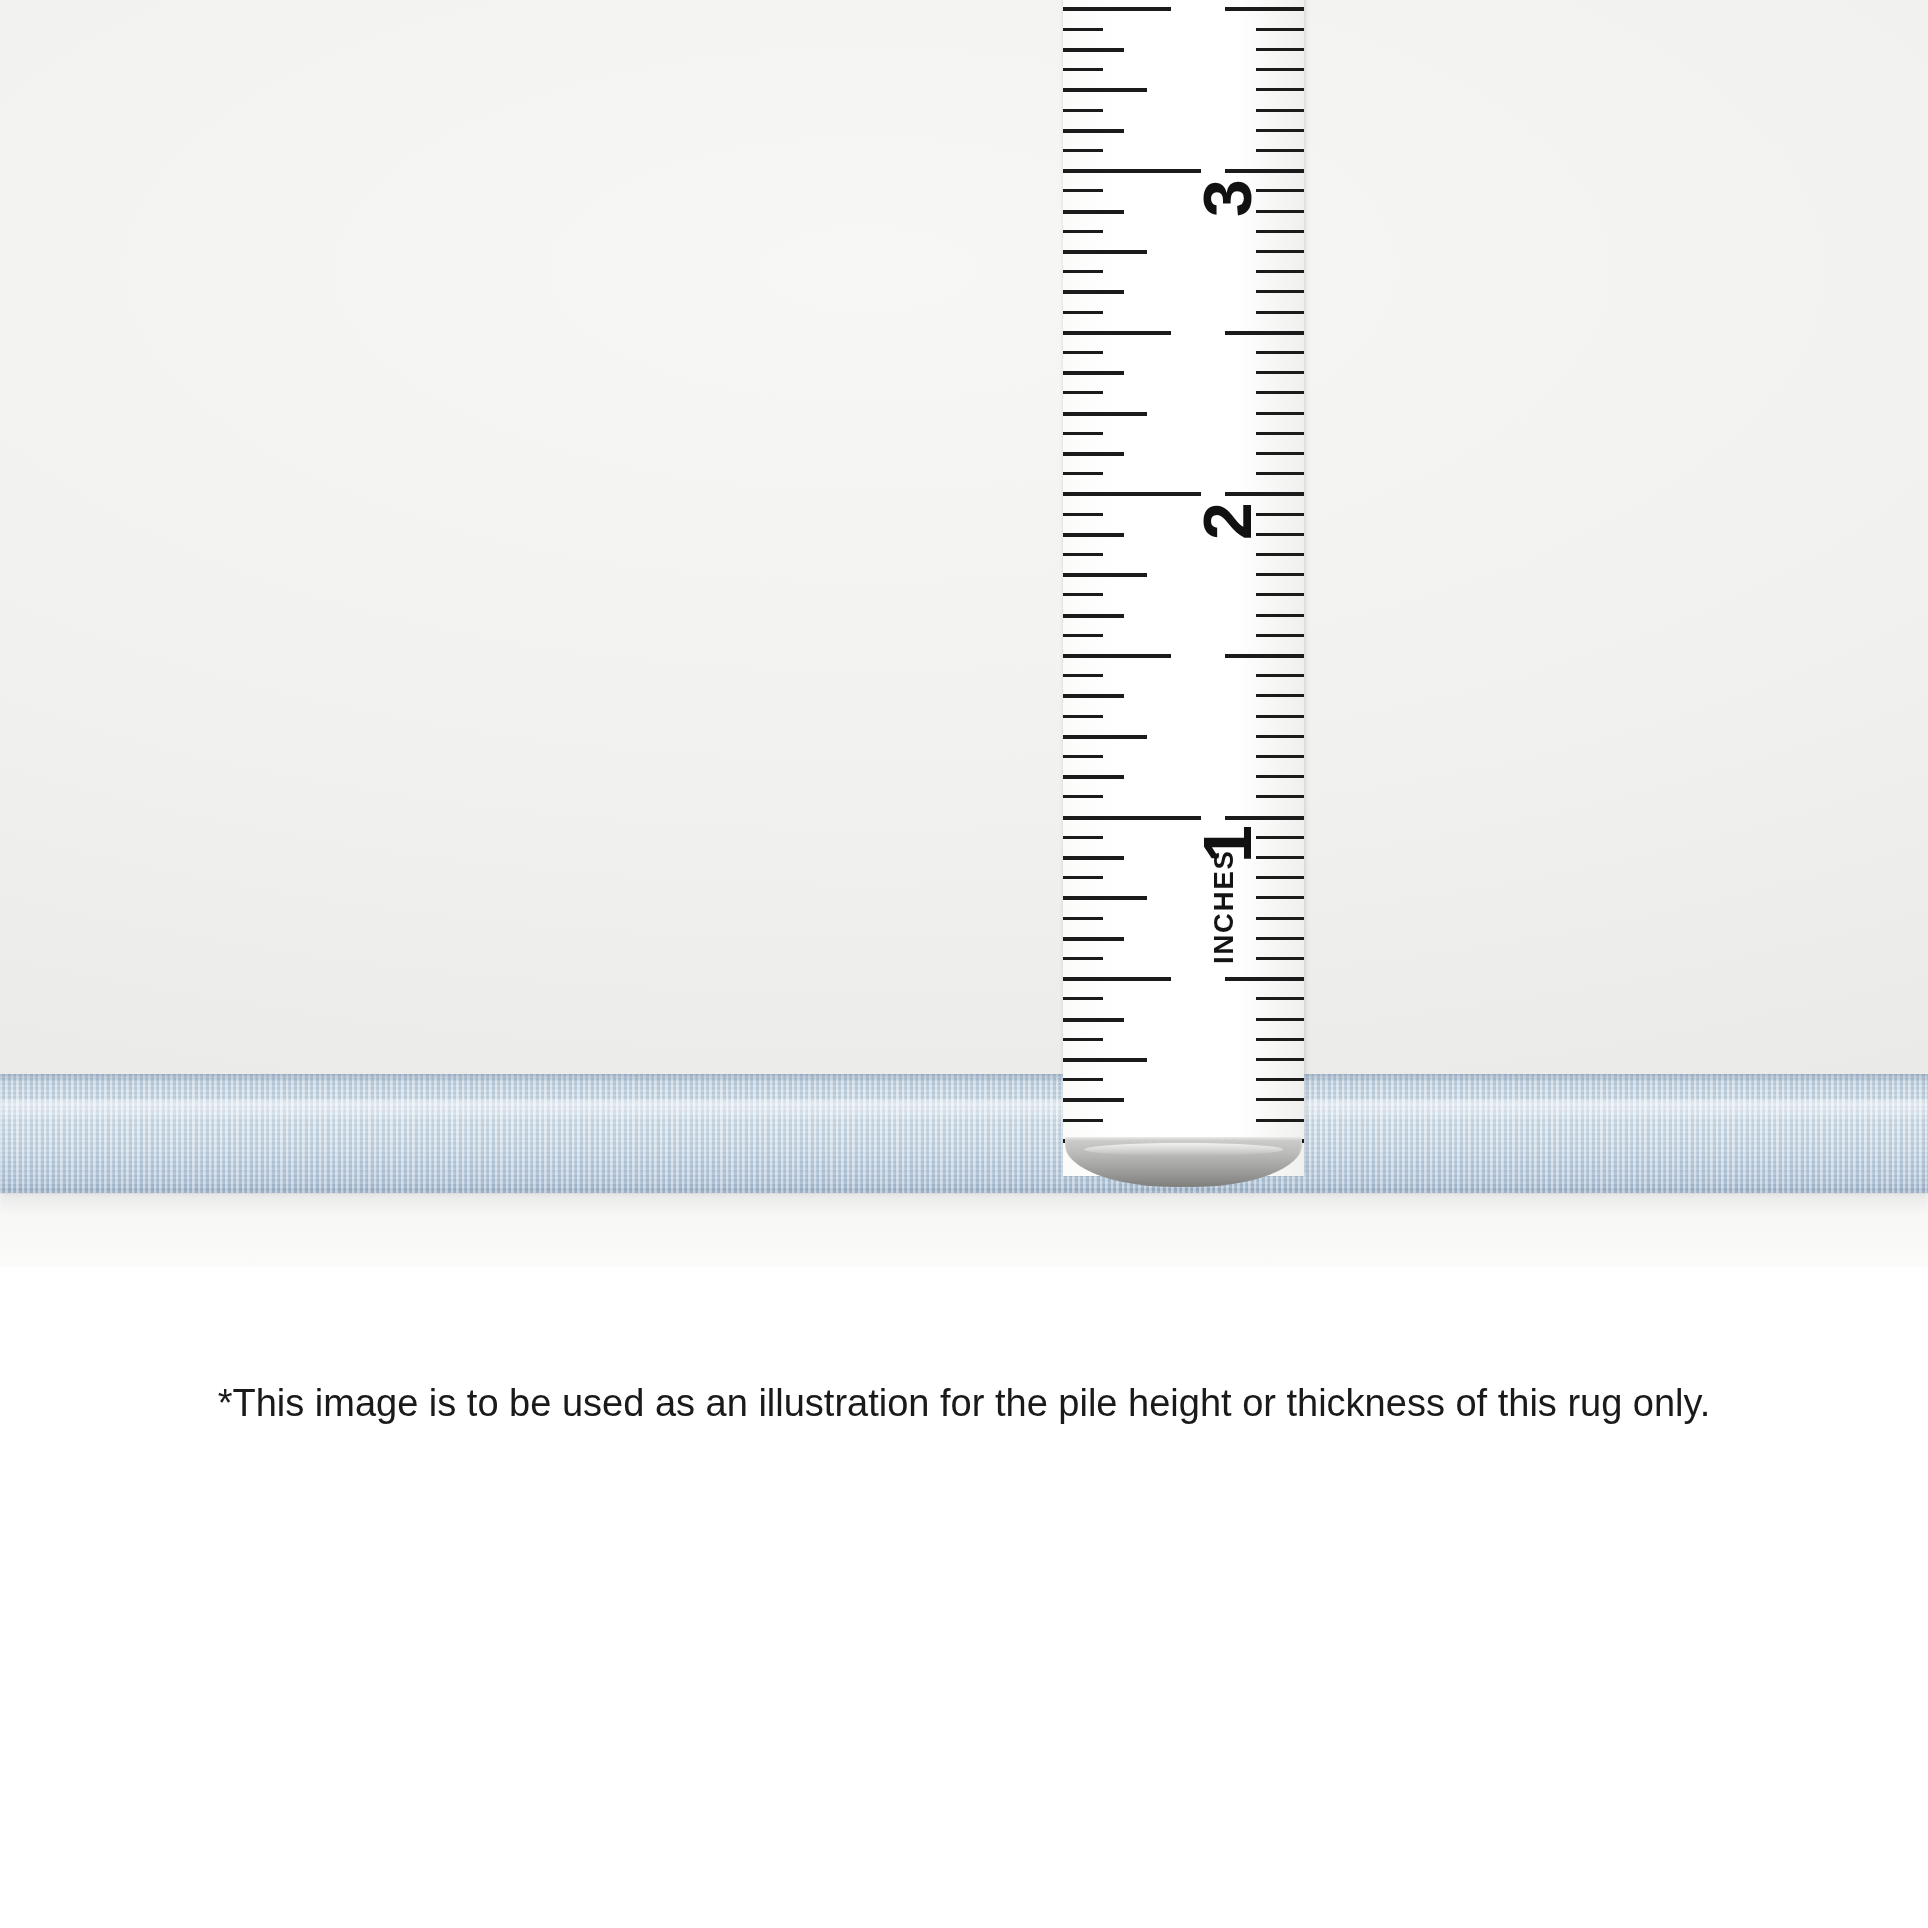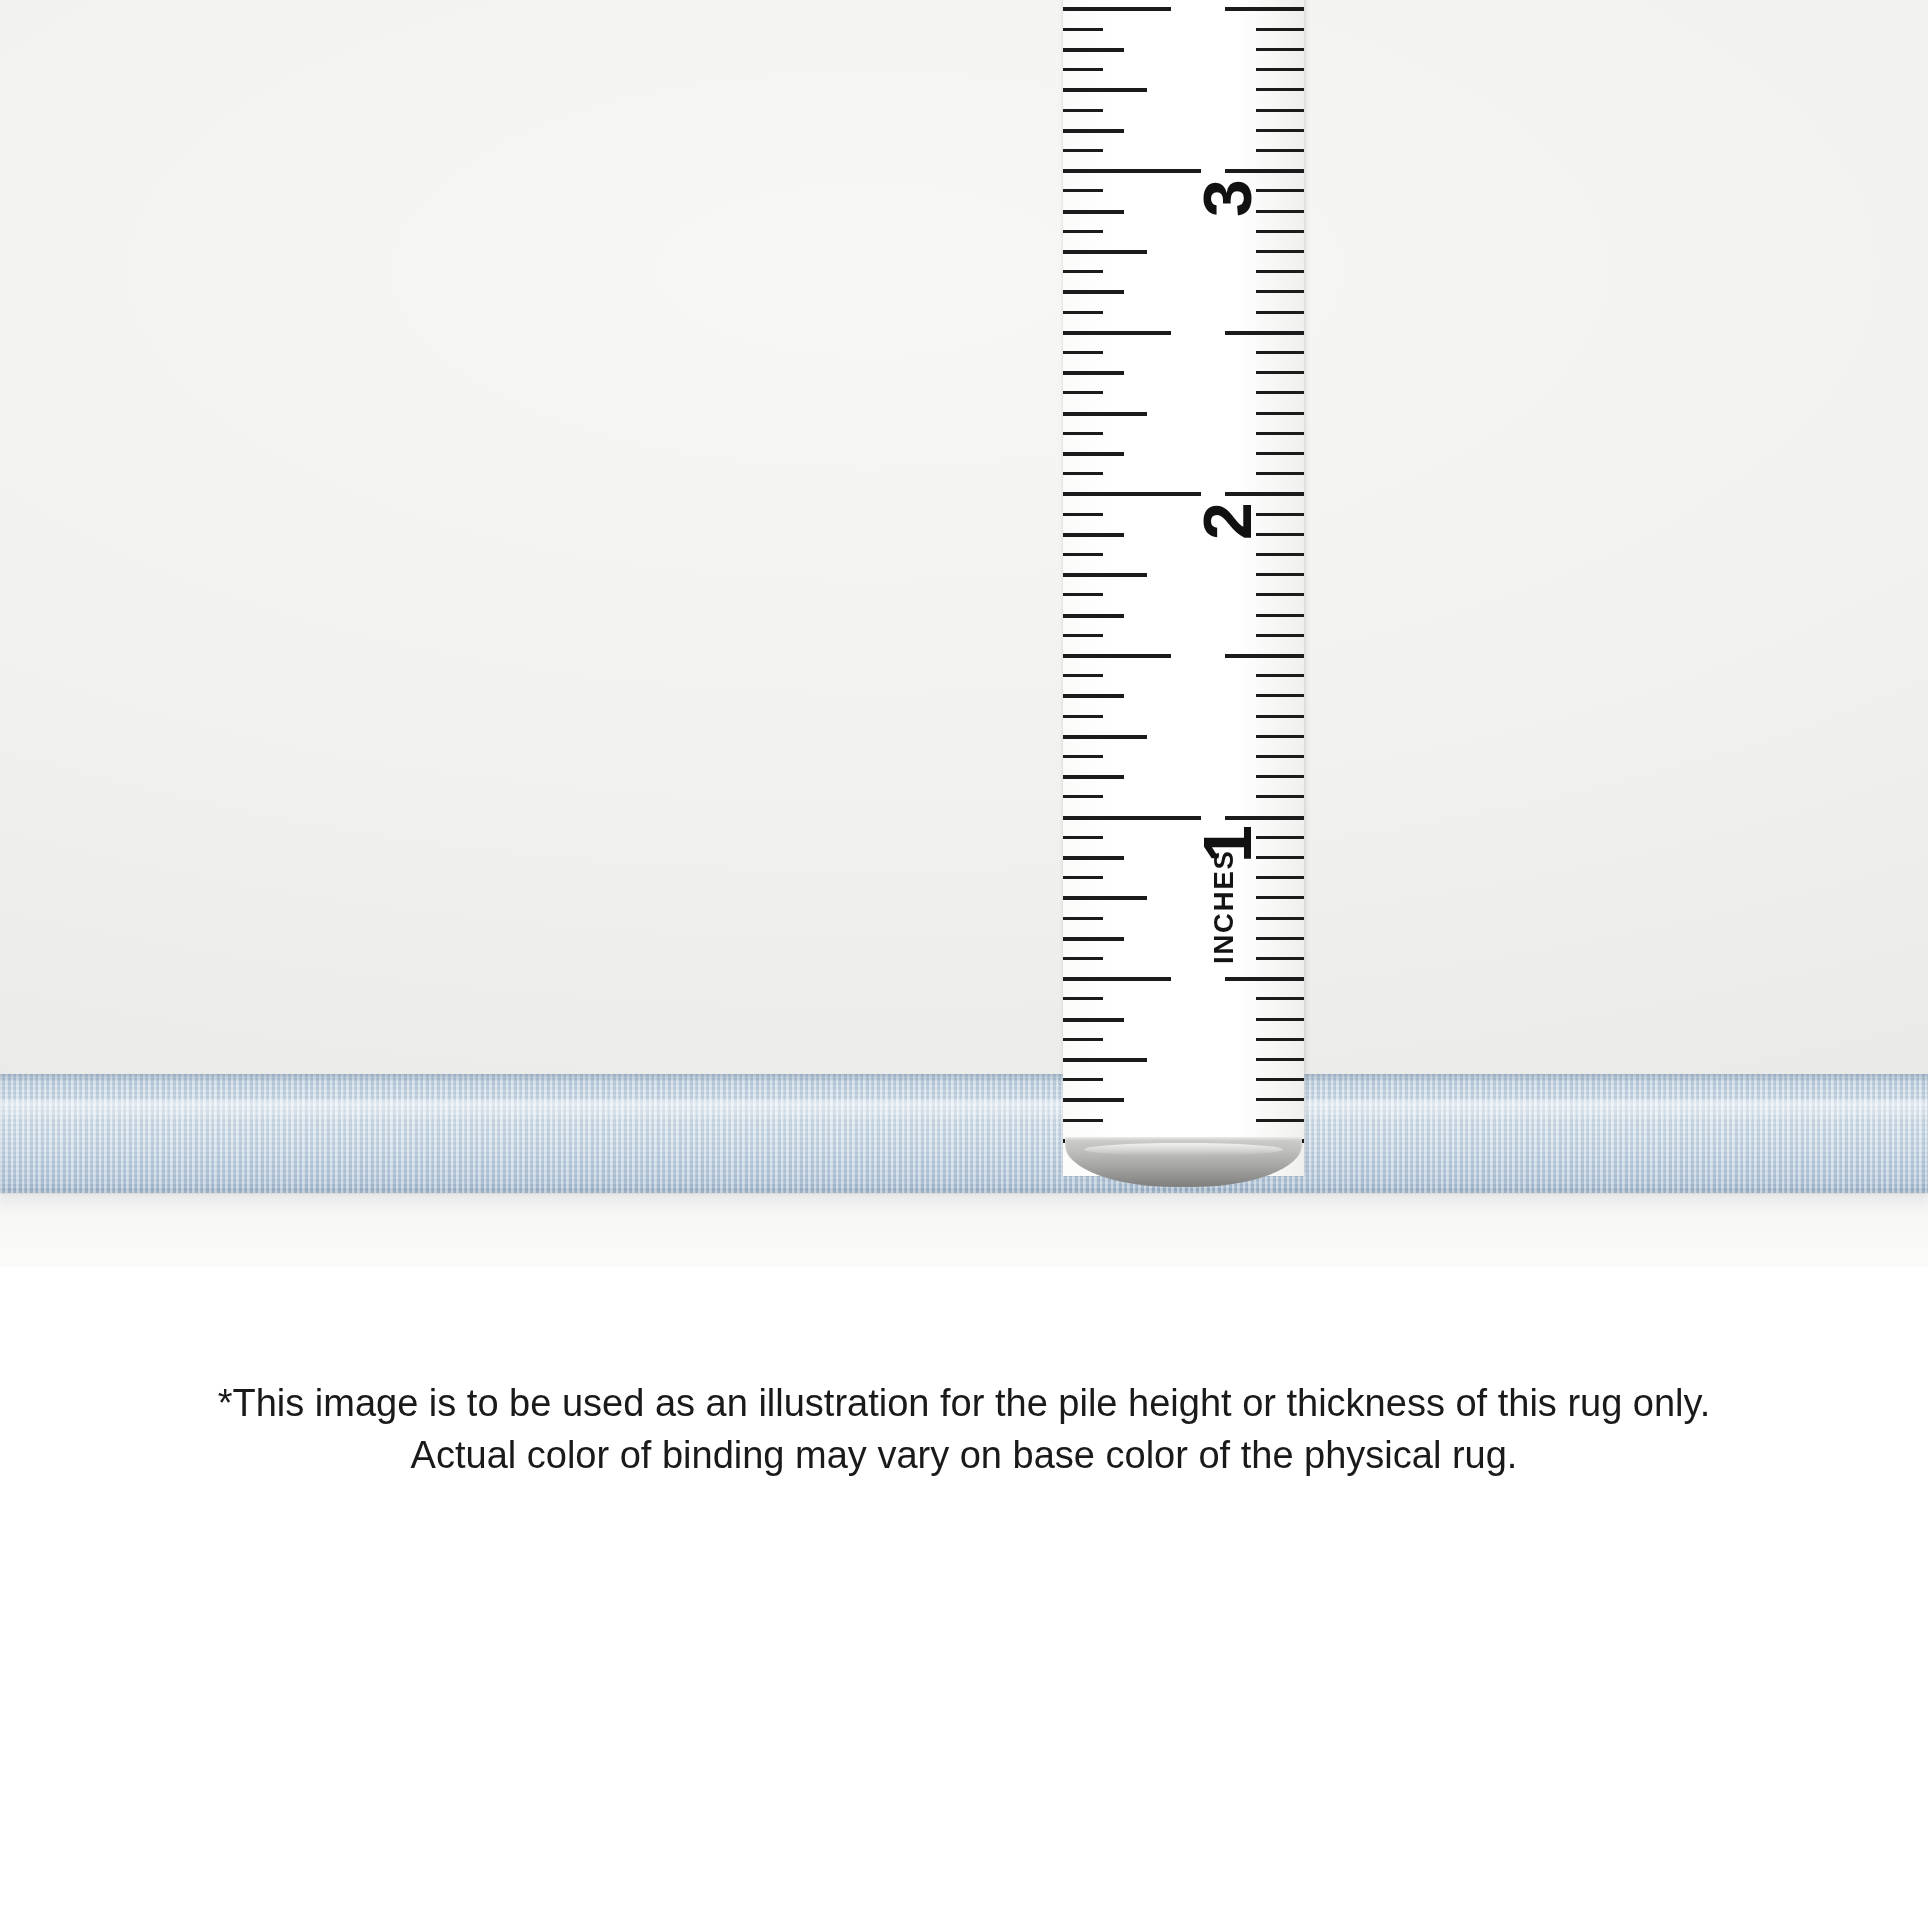--- a/index.html
+++ b/index.html
@@ -370,17 +370,16 @@
         <div class="tick-label" style="top: 872px;">1</div>
         <div class="tick-label" style="top: 549px;">2</div>
         <div class="tick-label" style="top: 226px;">3</div>
       </div>
     <div class="ruler-tip"></div>
 
   </div>
 
   <div class="caption">
     <span class="line">*This image is to be used as an illustration for the pile height or thickness of this rug only.</span>
-    <span class="line">Actual color of binding may vary on base color of the physical rug.</span>
   </div>
 
 </div>
 
 
 </body></html>

